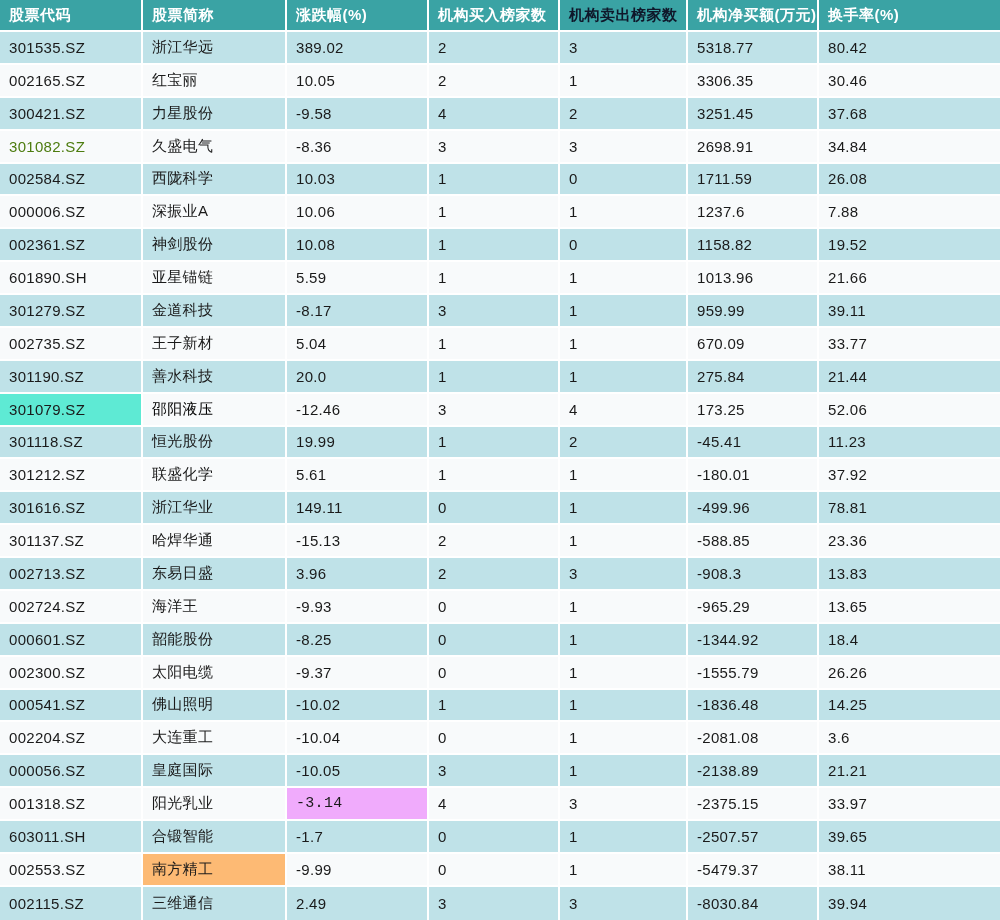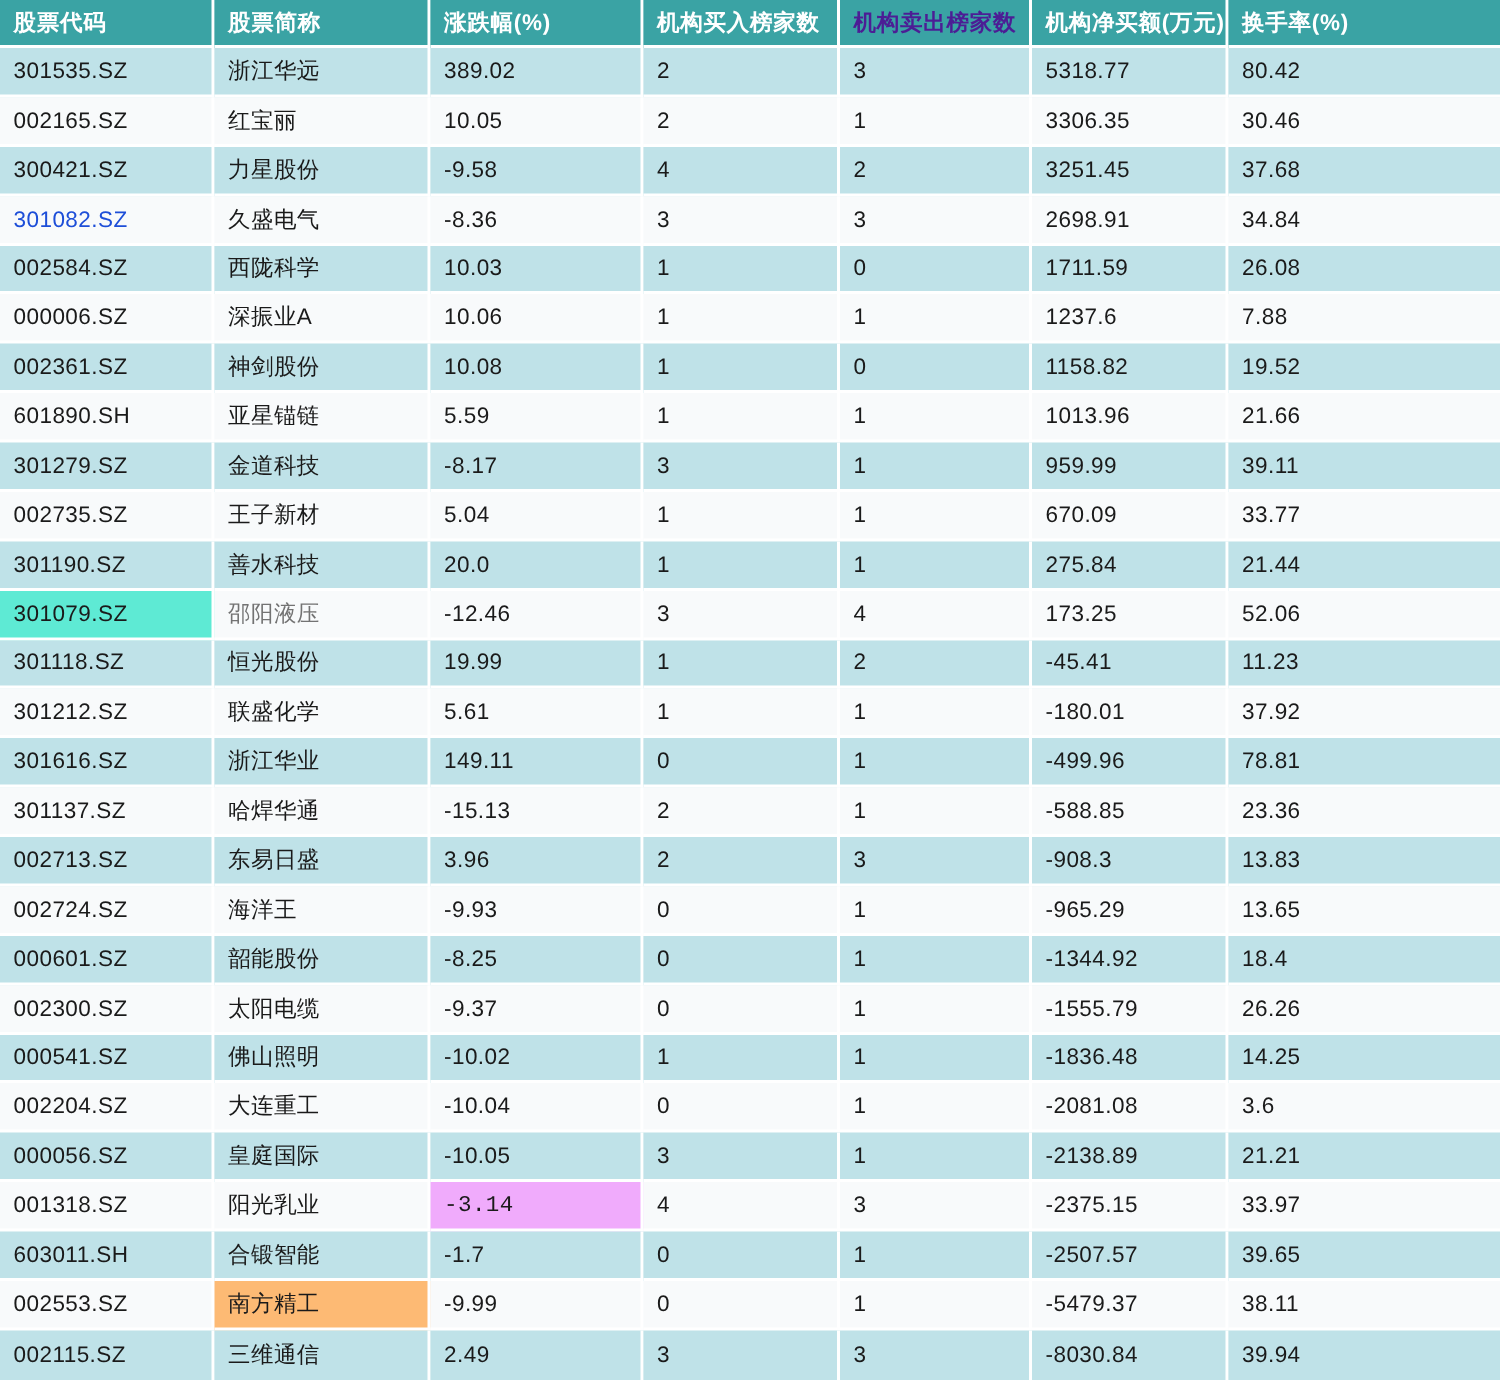--- a/index.html
+++ b/index.html
@@ -69,21 +69,21 @@
       <col class="c5">
         <col class="c6">
         <col class="c7">
     </colgroup>
     <thead>
       <tr>
           <th style="background: rgb(58, 163, 164); color: rgb(255, 255, 255);">股票代码</th>
           <th style="background: rgb(58, 163, 164); color: rgb(255, 255, 255);">股票简称</th>
           <th style="background: rgb(58, 163, 164); color: rgb(255, 255, 255);">涨跌幅(%)</th>
           <th style="background: rgb(58, 163, 164); color: rgb(255, 255, 255);">机构买入榜家数</th>
-          <th style="background: rgb(58, 163, 164); color: #4c1d95; margin-left: 10px;">机构卖出榜家数</th>
+          <th style="background: rgb(58, 163, 164); color: #0f172a; margin-left: 10px;">机构卖出榜家数</th>
           <th style="background: rgb(58, 163, 164); color: rgb(255, 255, 255);">机构净买额(万元)</th>
           <th style="background: rgb(58, 163, 164); color: rgb(255, 255, 255);">换手率(%)</th>
         </tr>
     </thead>
     <tbody>
         <tr>
           <td style="background: rgb(191, 226, 232); color: rgb(26, 26, 26);">301535.SZ</td>
           <td style="background: rgb(191, 226, 232); color: rgb(26, 26, 26);">浙江华远</td>
           <td style="background: rgb(191, 226, 232); color: rgb(26, 26, 26);">389.02</td>
           <td style="background: rgb(191, 226, 232); color: rgb(26, 26, 26);">2</td>
@@ -103,21 +103,21 @@
         <tr>
           <td style="background: rgb(191, 226, 232); color: rgb(26, 26, 26);">300421.SZ</td>
           <td style="background: rgb(191, 226, 232); color: rgb(26, 26, 26);">力星股份</td>
           <td style="background: rgb(191, 226, 232); color: rgb(26, 26, 26);">-9.58</td>
           <td style="background: rgb(191, 226, 232); color: rgb(26, 26, 26);">4</td>
           <td style="background: rgb(191, 226, 232); color: rgb(26, 26, 26);">2</td>
           <td style="background: rgb(191, 226, 232); color: rgb(26, 26, 26);">3251.45</td>
           <td style="background: rgb(191, 226, 232); color: rgb(26, 26, 26);">37.68</td>
         </tr>
         <tr>
-          <td style="background: rgb(248, 250, 251); color: #1d4ed8;">301082.SZ</td>
+          <td style="background: rgb(248, 250, 251); color: #4d7c0f;">301082.SZ</td>
           <td style="background: rgb(248, 250, 251); color: rgb(26, 26, 26);">久盛电气</td>
           <td style="background: rgb(248, 250, 251); color: rgb(26, 26, 26);">-8.36</td>
           <td style="background: rgb(248, 250, 251); color: rgb(26, 26, 26);">3</td>
           <td style="background: rgb(248, 250, 251); color: rgb(26, 26, 26);">3</td>
           <td style="background: rgb(248, 250, 251); color: rgb(26, 26, 26);">2698.91</td>
           <td style="background: rgb(248, 250, 251); color: rgb(26, 26, 26);">34.84</td>
         </tr>
         <tr>
           <td style="background: rgb(191, 226, 232); color: rgb(26, 26, 26);">002584.SZ</td>
           <td style="background: rgb(191, 226, 232); color: rgb(26, 26, 26);">西陇科学</td>
@@ -176,21 +176,21 @@
           <td style="background: rgb(191, 226, 232); color: rgb(26, 26, 26);">301190.SZ</td>
           <td style="background: rgb(191, 226, 232); color: rgb(26, 26, 26);">善水科技</td>
           <td style="background: rgb(191, 226, 232); color: rgb(26, 26, 26);">20.0</td>
           <td style="background: rgb(191, 226, 232); color: rgb(26, 26, 26);">1</td>
           <td style="background: rgb(191, 226, 232); color: rgb(26, 26, 26);">1</td>
           <td style="background: rgb(191, 226, 232); color: rgb(26, 26, 26);">275.84</td>
           <td style="background: rgb(191, 226, 232); color: rgb(26, 26, 26);">21.44</td>
         </tr>
         <tr>
           <td style="background: #5eead4; color: rgb(26, 26, 26); margin-left: 43px;">301079.SZ</td>
-          <td style="background: rgb(248, 250, 251); color: #737373;">邵阳液压</td>
+          <td style="background: rgb(248, 250, 251); color: #000000;">邵阳液压</td>
           <td style="background: rgb(248, 250, 251); color: rgb(26, 26, 26);">-12.46</td>
           <td style="background: rgb(248, 250, 251); color: rgb(26, 26, 26);">3</td>
           <td style="background: rgb(248, 250, 251); color: rgb(26, 26, 26);">4</td>
           <td style="background: rgb(248, 250, 251); color: rgb(26, 26, 26);">173.25</td>
           <td style="background: rgb(248, 250, 251); color: rgb(26, 26, 26);">52.06</td>
         </tr>
         <tr>
           <td style="background: rgb(191, 226, 232); color: rgb(26, 26, 26);">301118.SZ</td>
           <td style="background: rgb(191, 226, 232); color: rgb(26, 26, 26);">恒光股份</td>
           <td style="background: rgb(191, 226, 232); color: rgb(26, 26, 26);">19.99</td>

